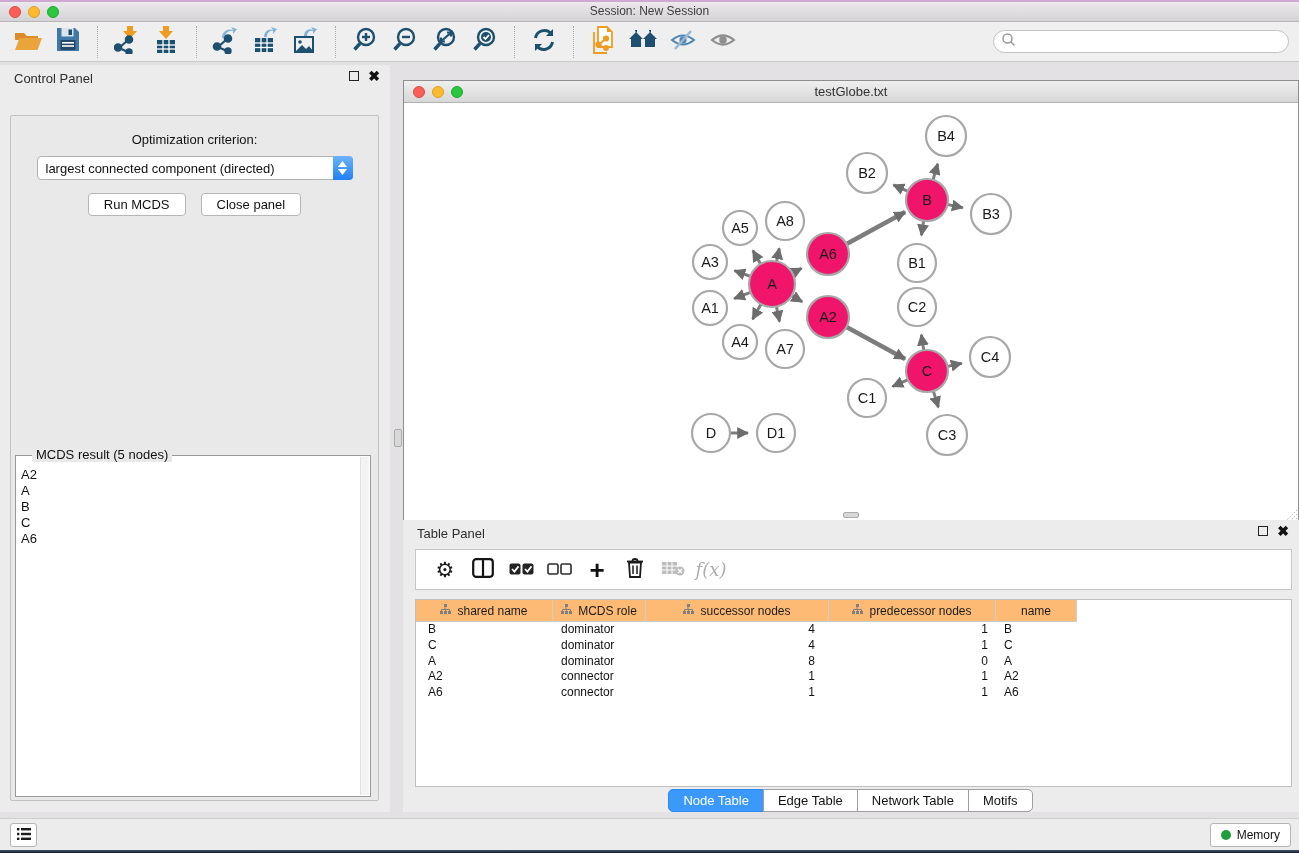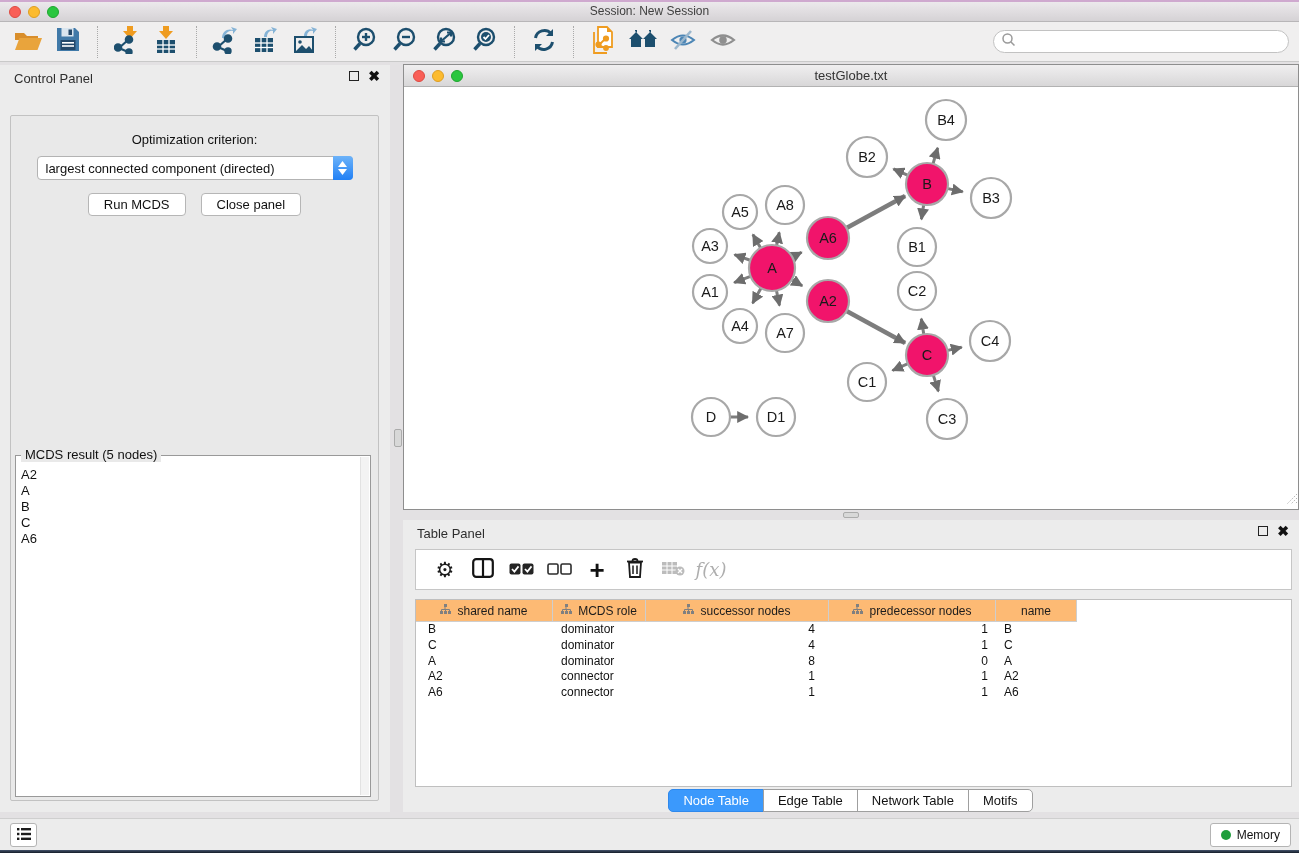--- a/index.html
+++ b/index.html
@@ -49,29 +49,29 @@
   #criterion-select .val { flex:1; font-size:13px; padding-left:8px; color:#111; }
   #criterion-select .stepper { width:20px; height:24px; margin-right:-1px;
     background:linear-gradient(#6db3f9,#2180f5); border-radius:0 4px 4px 0;
     display:flex; flex-direction:column; align-items:center; justify-content:center; color:#fff; }
   .stepper svg { display:block; }
   #cp-buttons { margin-top:13px; display:flex; justify-content:center; gap:15px; }
   .mac-btn { height:23px; padding:0 15px; background:#fff; border:1px solid #b6b6b6;
     border-radius:4px; font-size:13px; color:#111; display:flex; align-items:center; }
   #result-group { position:absolute; left:4px; right:7px; top:339px; bottom:3px;
     border:1px solid #999; background:#fff; }
-  #result-legend { position:absolute; top:-9px; left:5px; background:#e9e9e9;
+  #result-legend { position:absolute; top:-9px; left:16px; background:#e9e9e9;
     padding:0 4px; font-size:13px; color:#111; }
   #result-list { position:absolute; inset:1px 10px 1px 1px; padding-top:10px; overflow:hidden; }
   .result-item { font-size:13px; color:#111; padding-left:4px; line-height:16px; }
   #result-scroll { position:absolute; top:1px; bottom:1px; right:1px; width:9px;
     background:#f3f3f3; border-left:1px solid #e2e2e2; }
 
   
-  #network-window { position:absolute; left:403px; top:64px; width:896px; height:446px;
+  #network-window { position:absolute; left:403px; top:80px; width:896px; height:446px;
     border:1px solid #8e8e8e; background:#fff; }
   #nw-titlebar { position:absolute; left:0; top:0; right:0; height:22px;
     background:linear-gradient(#f0eff0,#d8d7d8); border-bottom:1px solid #b2b2b2; }
   #nw-titlebar .title { text-align:center; font-size:13px; color:#333; line-height:21px; }
   #nw-content { position:absolute; left:0; top:22px; right:0; bottom:0; background:#fff; }
   #resize-grip { position:absolute; right:1px; bottom:1px; }
 
   .grip { background:#d8d8d8; border:1px solid #ababab; border-radius:2px; }
   #grip-v { position:absolute; left:394px; top:429px; width:8px; height:18px; }
   #grip-h { position:absolute; left:843px; top:512px; width:16px; height:6px; }

